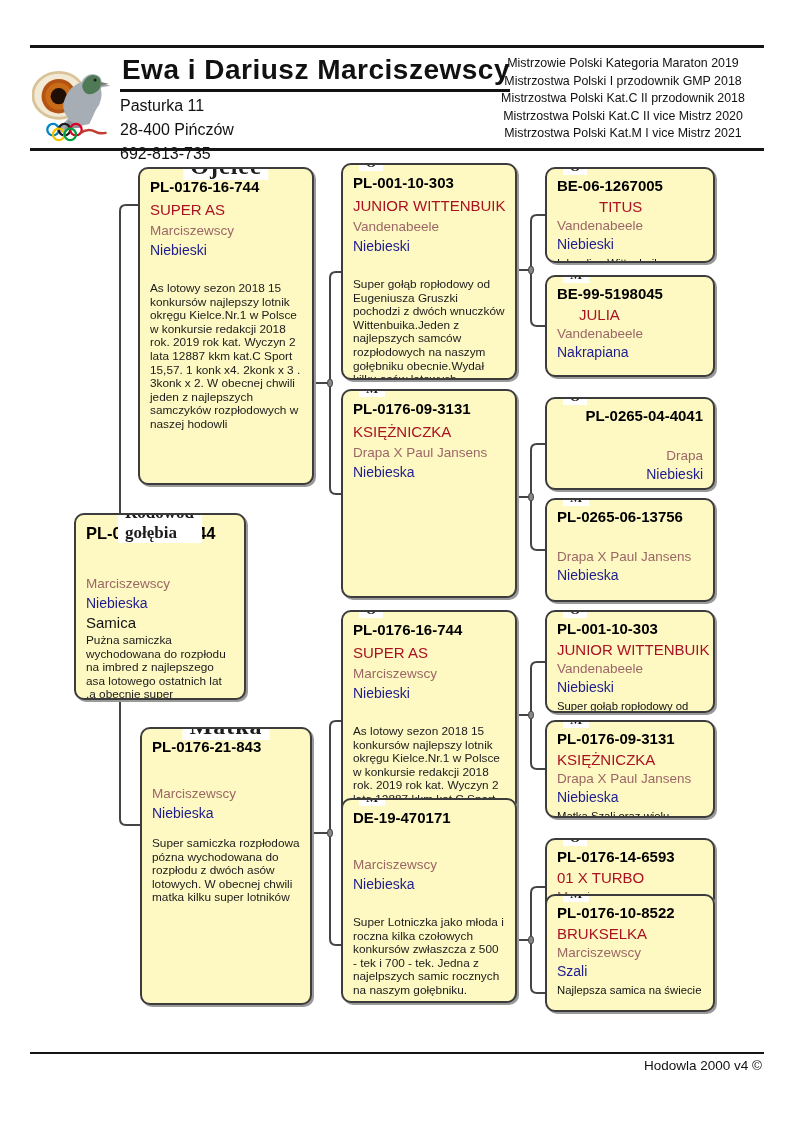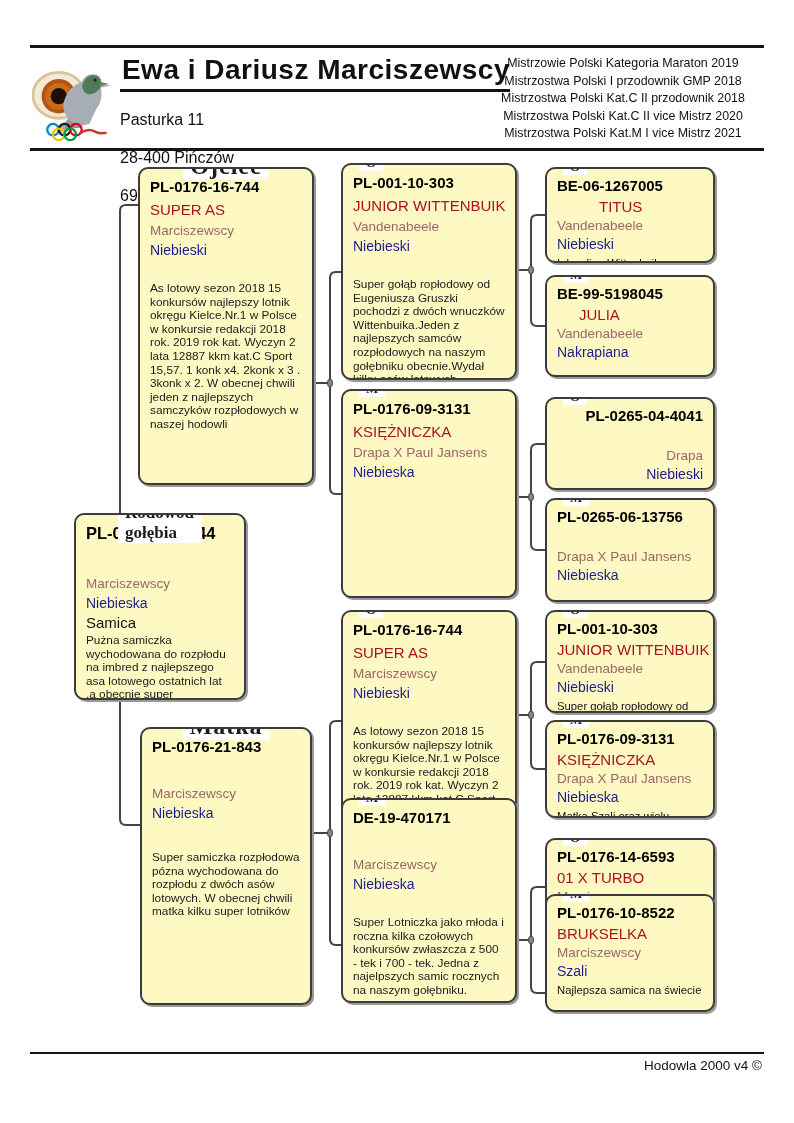--- a/index.html
+++ b/index.html
@@ -4,21 +4,21 @@
 <style>
   html,body{margin:0;padding:0;background:#fff;}
   #page{position:relative;width:794px;height:1123px;background:#fff;overflow:hidden;
         font-family:"Liberation Sans",sans-serif;color:#111;}
   .hrule{position:absolute;left:30px;width:734px;background:#151515;}
   
   #logo{position:absolute;left:32px;top:56px;width:86px;height:90px;}
   #title-block{position:absolute;left:120px;top:54px;width:390px;}
   #owner-title{font-size:28px;font-weight:bold;letter-spacing:.5px;border-bottom:3px solid #111;
                padding-bottom:3px;white-space:nowrap;text-align:right;}
-  .addr{font-size:16px;line-height:21px;margin-top:17px;}
+  .addr{font-size:16px;line-height:21px;margin-top:3px;}
   #achievements{position:absolute;right:26px;top:55px;width:290px;text-align:center;
                 font-size:12.4px;line-height:17.5px;}
   
   .pbox{position:absolute;background:#fef9c3;border:2px solid #3c3c3c;border-radius:10px;
         box-shadow:2px 2px 0 #9a9a9a;padding:7px 10px 4px 10px;box-sizing:border-box;overflow:hidden;}
   .box-label{position:absolute;background:#fff;padding:0 7px;
              font-family:"Liberation Serif","DejaVu Serif",serif;font-weight:bold;color:#1c1c1c;}
   .box-label.center{left:50%;transform:translateX(-50%);top:-16px;font-size:24px;letter-spacing:1px;}
   .box-label.med{left:50%;transform:translateX(-50%);top:-12px;font-size:17px;}
   .box-label.sex{left:16px;top:-10px;font-size:13px;}
@@ -30,21 +30,21 @@
   .desc{font-size:11.8px;line-height:13.6px;margin-top:22px;color:#1a1a1a;}
   .note{font-size:11.3px;line-height:14px;margin-top:2px;color:#111;white-space:nowrap;}
   .sm .ring{line-height:20px;}
   .sm .pname{line-height:21px;min-height:21px;}
   .sm .breeder{line-height:18px;min-height:18px;}
   .sm .colorline{line-height:19px;}
   .indent1{text-indent:42px;}
   .indent2{text-indent:22px;}
   .gap-name{min-height:26px;}
   .gap-name-lg{min-height:30px;}
-  .gap-desc{margin-top:28px;}
+  .gap-desc{margin-top:14px;}
   #connectors{position:absolute;left:0;top:0;width:794px;height:1123px;pointer-events:none;}
   #footer-text{position:absolute;right:32px;top:1058px;font-size:13.5px;}
 </style>
 </head>
 <body>
 
 <div id="page">
 
   <div class="hrule" style="top:45px;height:3px;"></div>
 

